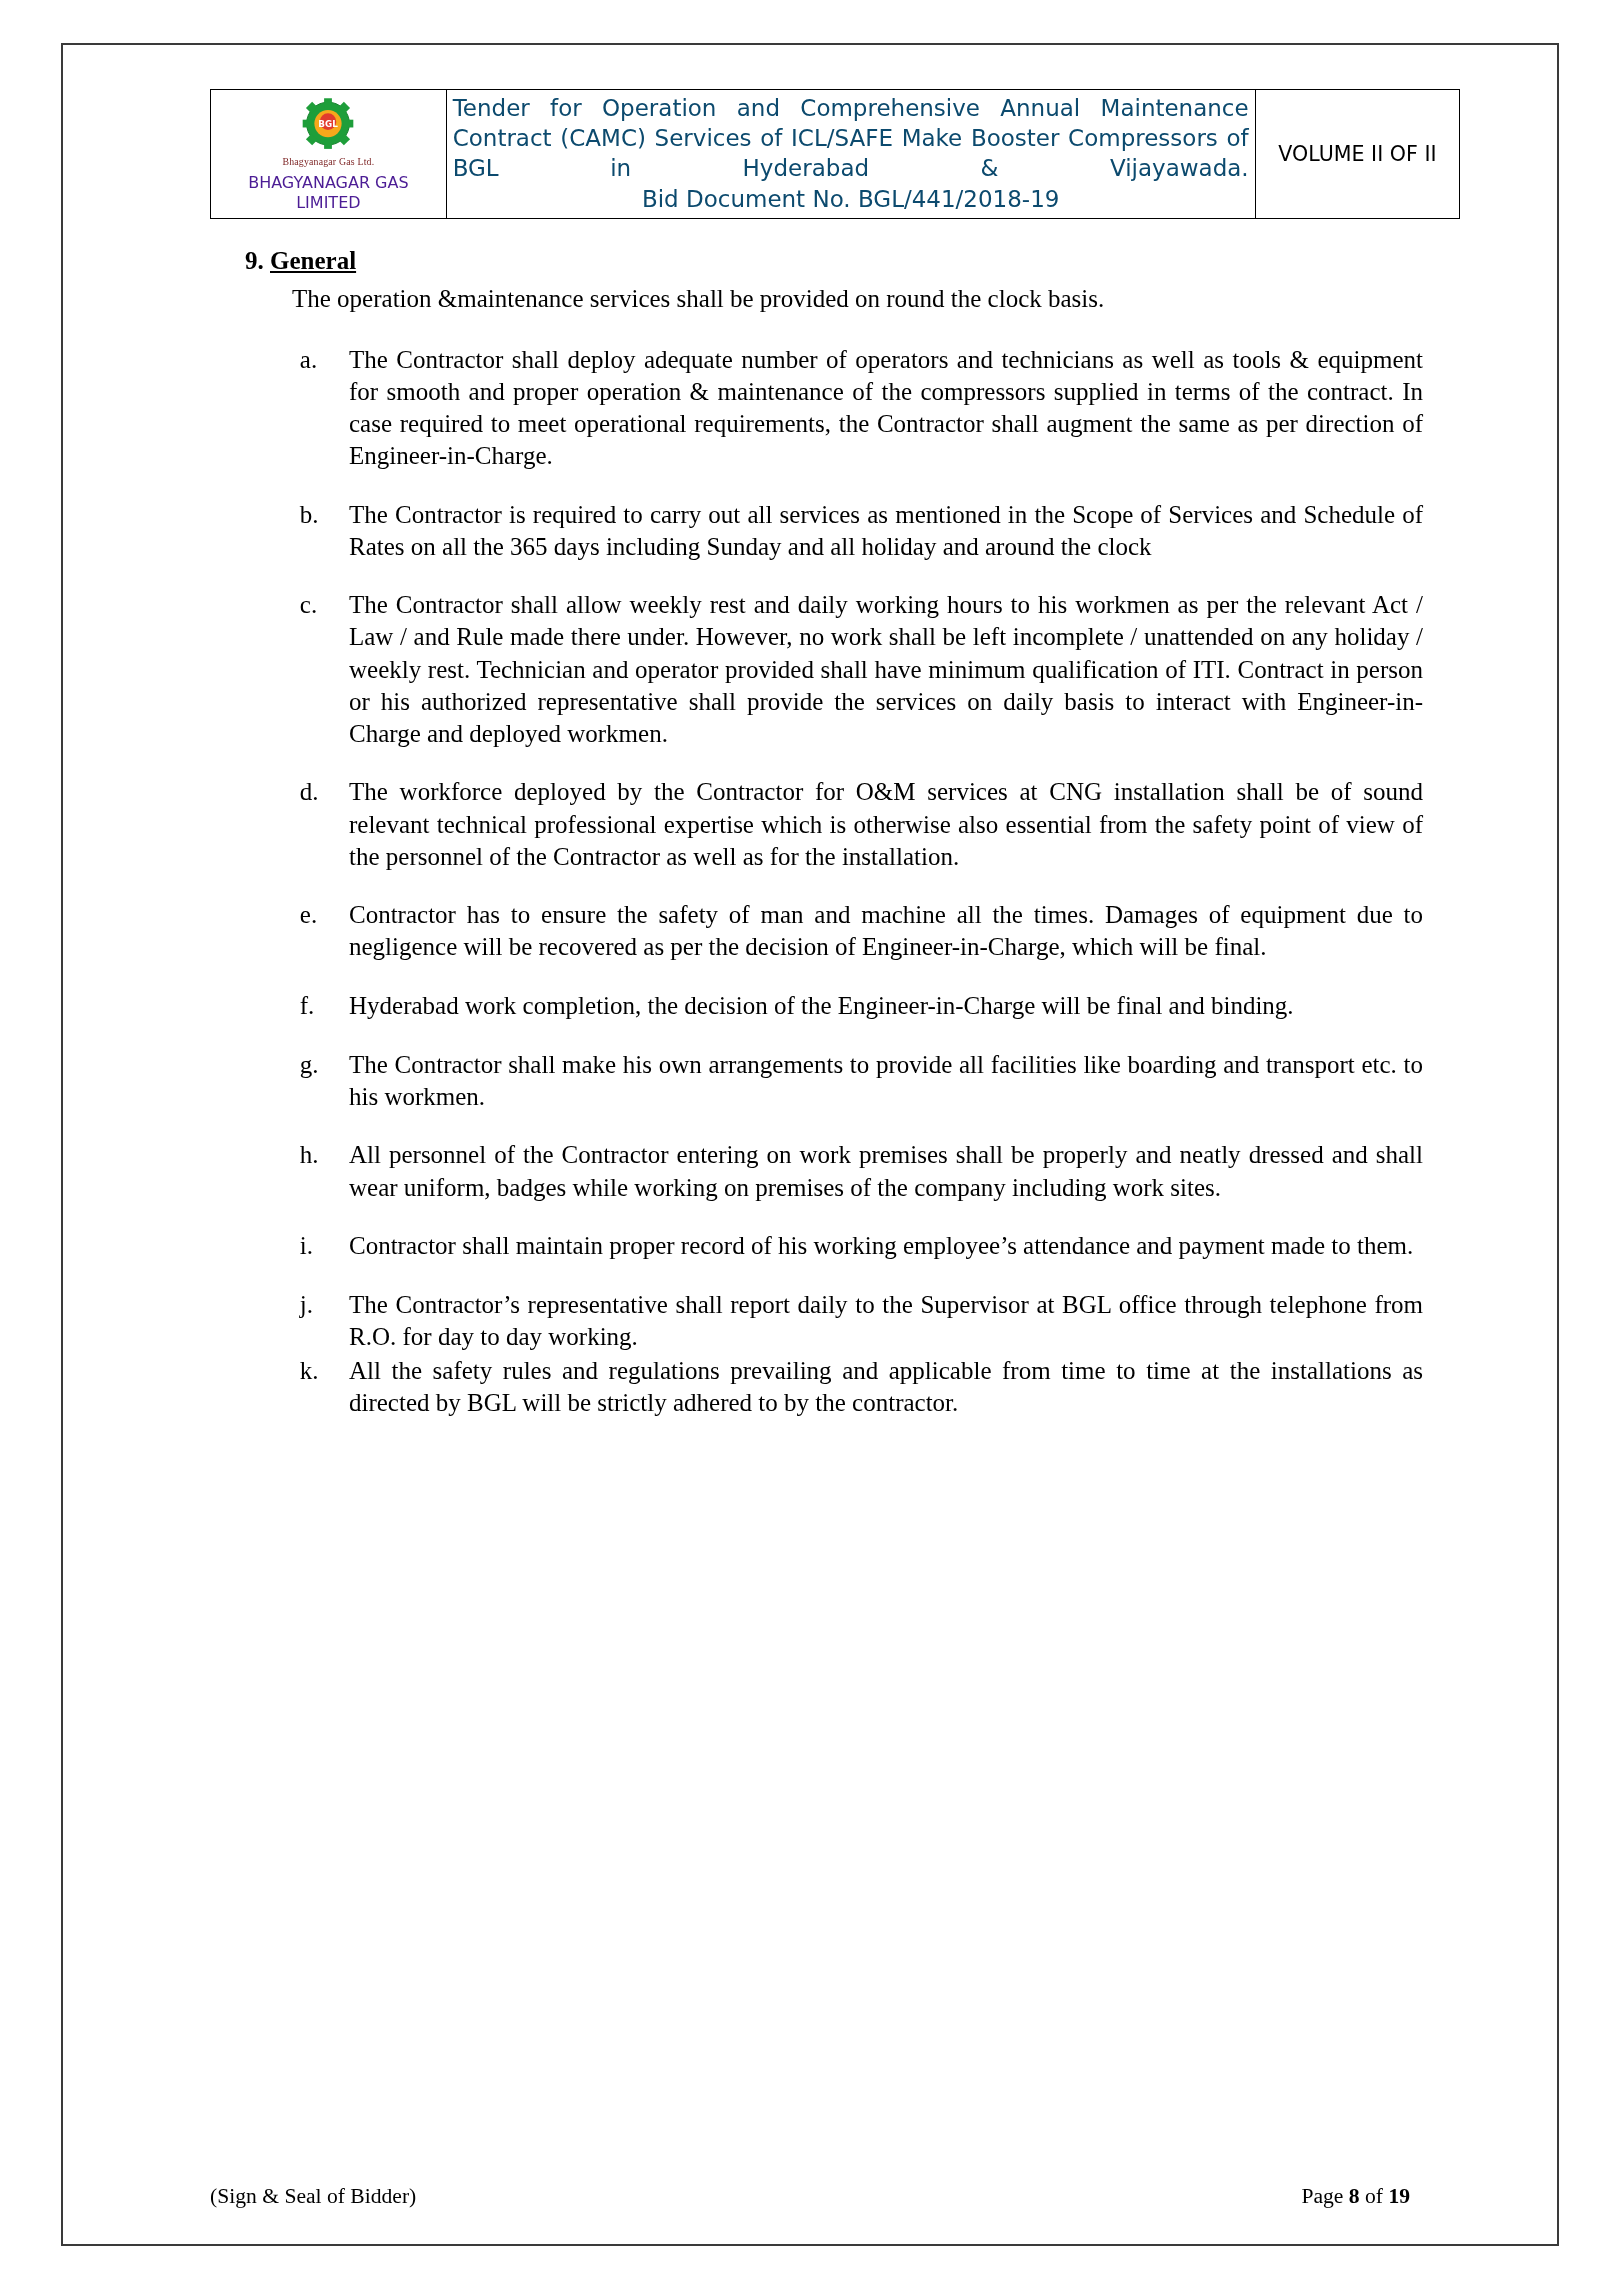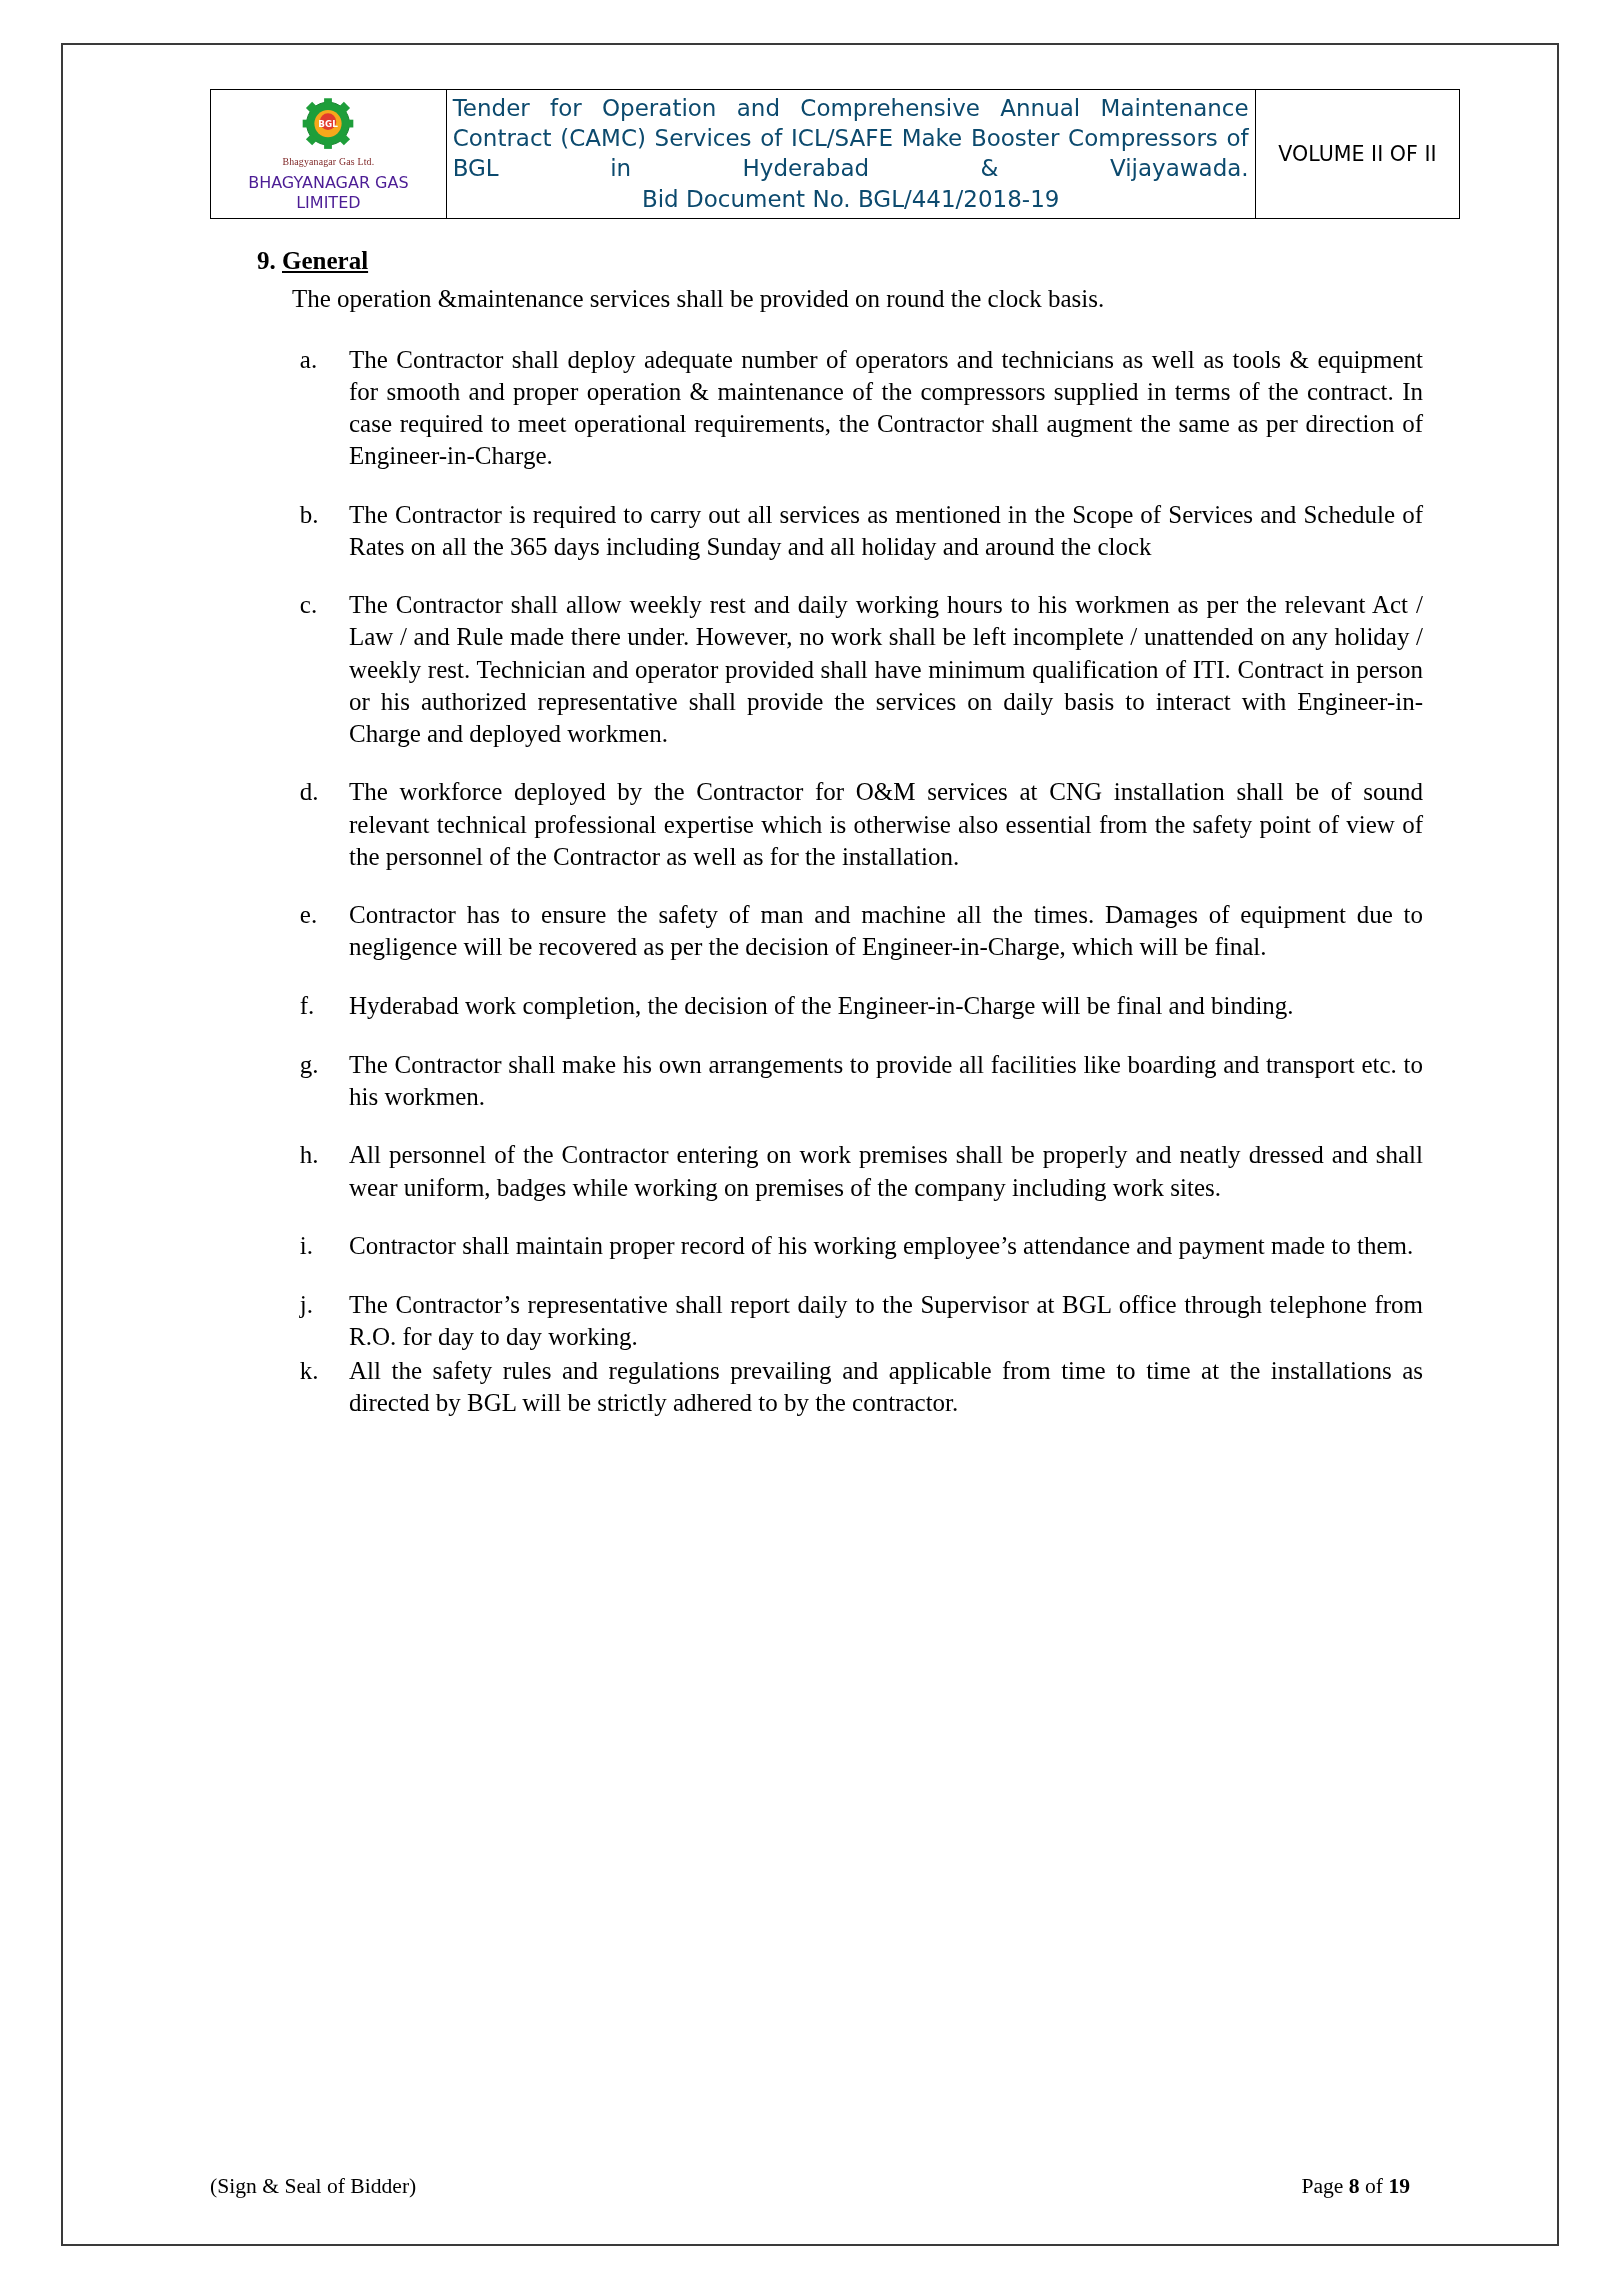--- a/index.html
+++ b/index.html
@@ -83,21 +83,21 @@
   }
   .hdr-vol {
     font-family: "DejaVu Sans", sans-serif;
     font-size: 20.6px;
     line-height: 1.3;
   }
 
   
   .sec-head {
     margin-top: 27.4px;
-    margin-left: 47px;
+    margin-left: 35px;
     font-size: 25px;
     font-weight: bold;
   }
   .sec-head .num { font-weight: bold; }
   .sec-head .txt { text-decoration: underline; }
 
   .lede {
     margin-top: 7.8px;
     margin-left: 82px;
     font-size: 25px;
@@ -127,21 +127,21 @@
     width: 41px;
     text-align: left;
     font-size: 25px;
   }
 
   
   .footer {
     position: absolute;
     left: 147px;
     right: 147px;
-    bottom: 45px;
+    bottom: 35px;
     font-size: 21.6px;
     display: flex;
     justify-content: space-between;
     align-items: baseline;
   }
   .footer .right b { font-weight: bold; }
 </style>
 </head>
 <body>
 

